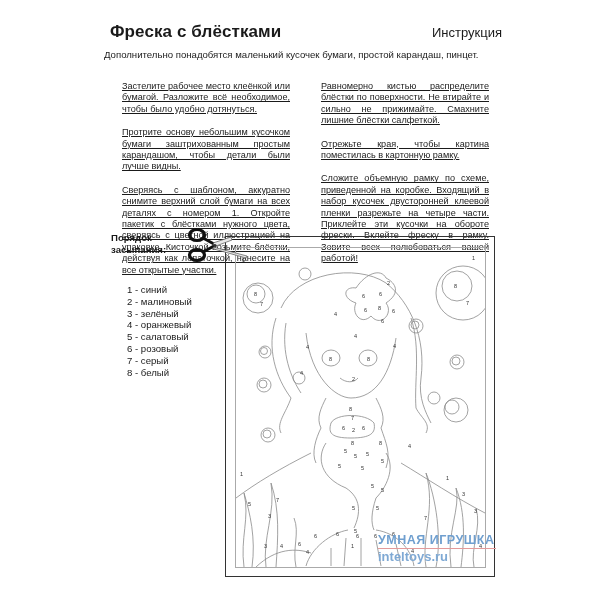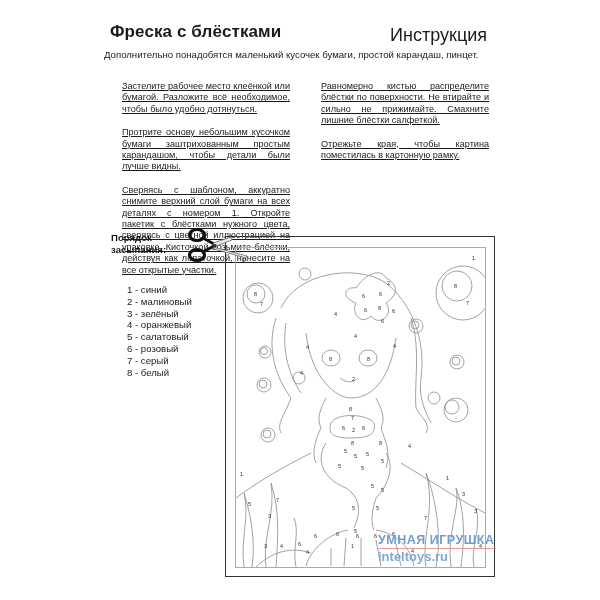--- a/index.html
+++ b/index.html
@@ -1,19 +1,19 @@
 <!DOCTYPE html>
 <html><head>
 <meta charset="utf-8">
 <style>
   html, body { margin: 0; padding: 0; background: #ffffff; }
   body { width: 600px; height: 600px; position: relative; overflow: hidden;
          font-family: "Liberation Sans", sans-serif; color: #1a1a1a; }
   .title { position: absolute; left: 110px; top: 22px; font-size: 17px; font-weight: bold; letter-spacing: 0.1px; }
-  .doc-type { position: absolute; right: 113px; top: 25px; font-size: 18px; }
+  .doc-type { position: absolute; right: 98px; top: 25px; font-size: 13px; }
   .intro { position: absolute; left: 104px; top: 49px; font-size: 9.6px; }
   .col { position: absolute; top: 69px; width: 192px; font-size: 9.1px; line-height: 11.4px; text-align: justify; }
   .col p { margin: 12px; text-decoration: underline; }
   .col-left { left: 110px; }
   .col-right { left: 309px; }
   .legend-title { position: absolute; left: 111px; top: 232px; font-size: 9.6px; font-weight: bold; line-height: 12px; }
   .legend-list { position: absolute; left: 111px; top: 268px; font-size: 9.6px; line-height: 11.8px; margin: 16px; padding: 0; list-style: none; }
   .article-code { position: absolute; left: 110px; top: 601px; font-size: 12px; text-align: right; }
   .frame-outer { position: absolute; left: 225px; top: 236px; width: 270px; height: 341px;
                  border: 1.5px solid #333; box-sizing: border-box; }
@@ -35,20 +35,21 @@
 <div class="intro">Дополнительно понадобятся маленький кусочек бумаги, простой карандаш, пинцет.</div>
 
 <div class="col col-left">
   <p>Застелите рабочее место клеёнкой или бумагой. Разложите всё необходимое, чтобы было удобно дотянуться.</p>
   <p>Протрите основу небольшим кусочком бумаги заштрихованным простым карандашом, чтобы детали были лучше видны.</p>
   <p>Сверяясь с шаблоном, аккуратно снимите верхний слой бумаги на всех деталях с номером 1. Откройте пакетик с блёстками нужного цвета, сверяясь с цветной иллюстрацией на упаковке. Кисточкой возьмите блёстки, действуя как лопаточкой, нанесите на все открытые участки.</p>
 </div>
 <div class="col col-right">
   <p>Равномерно кистью распределите блёстки по поверхности. Не втирайте и сильно не прижимайте. Смахните лишние блёстки салфеткой.</p>
   <p>Отрежьте края, чтобы картина поместилась в картонную рамку.</p>
+  <p>Сложите объемную рамку по схеме, приведенной на коробке. Входящий в набор кусочек двусторонней клеевой пленки разрежьте на четыре части. Приклейте эти кусочки на обороте фрески. Вклейте фреску в рамку. Зовите всех полюбоваться вашей работой!</p>
 </div>
 
 <div class="legend-title">
   <div>Порядок</div>
   <div>засыпания:</div>
 </div>
 <ul class="legend-list">
   <li>1 - синий</li>
   <li>2 - малиновый</li>
   <li>3 - зелёный</li>

